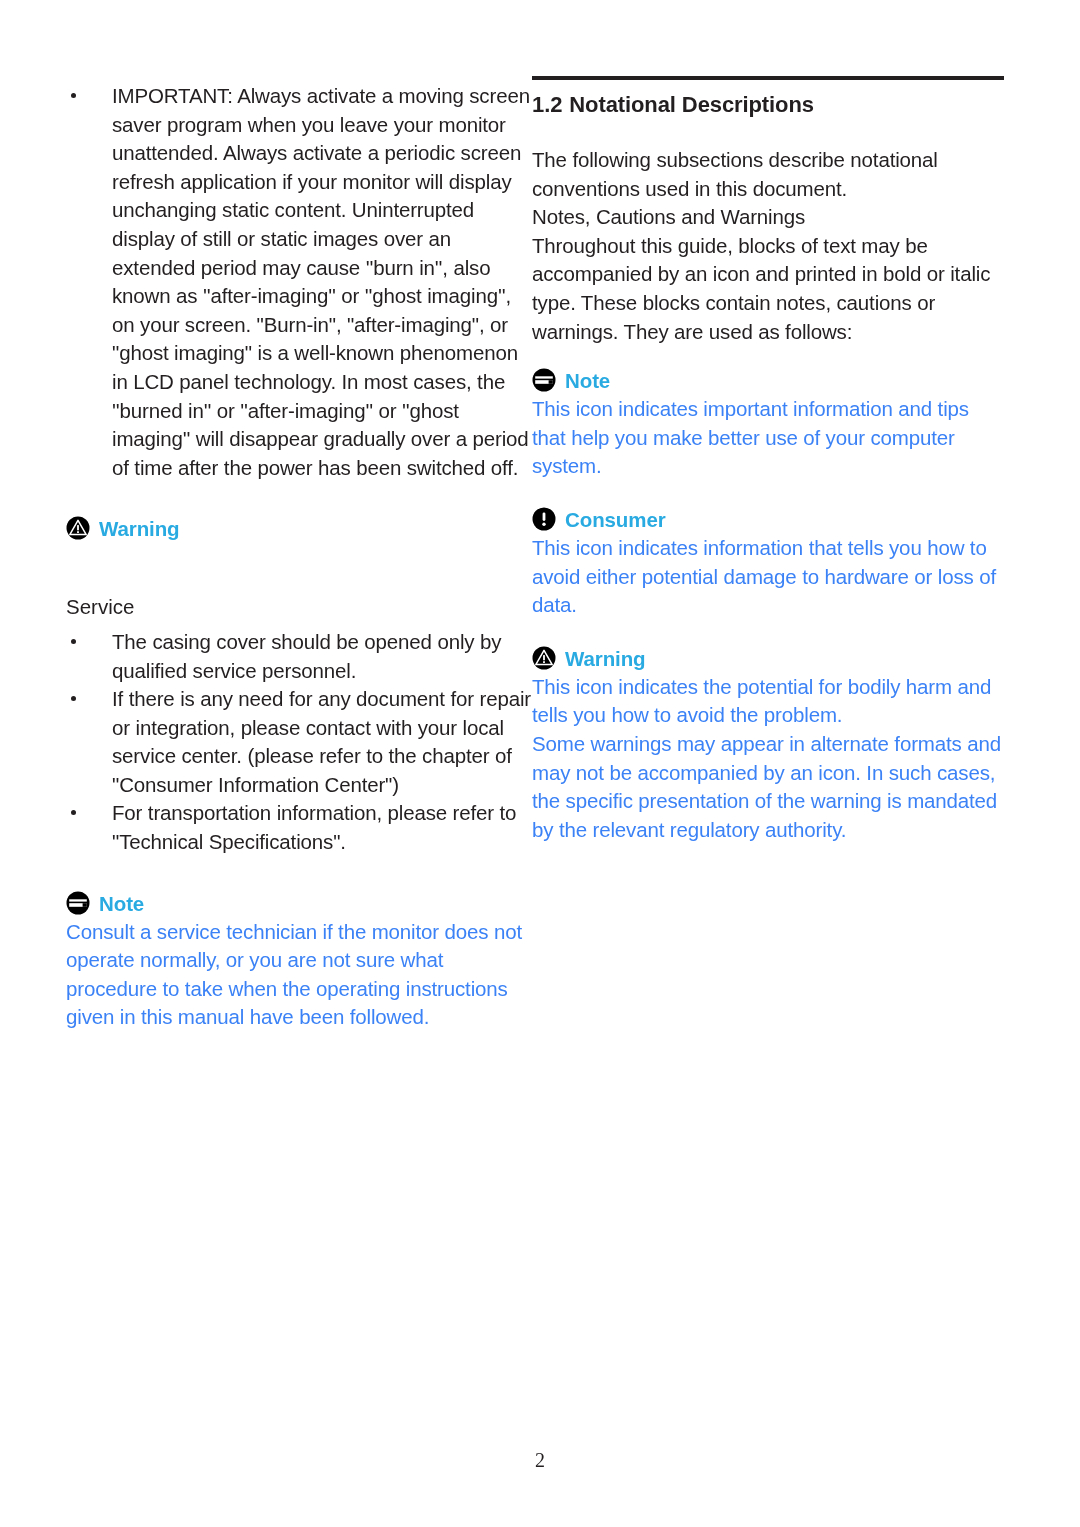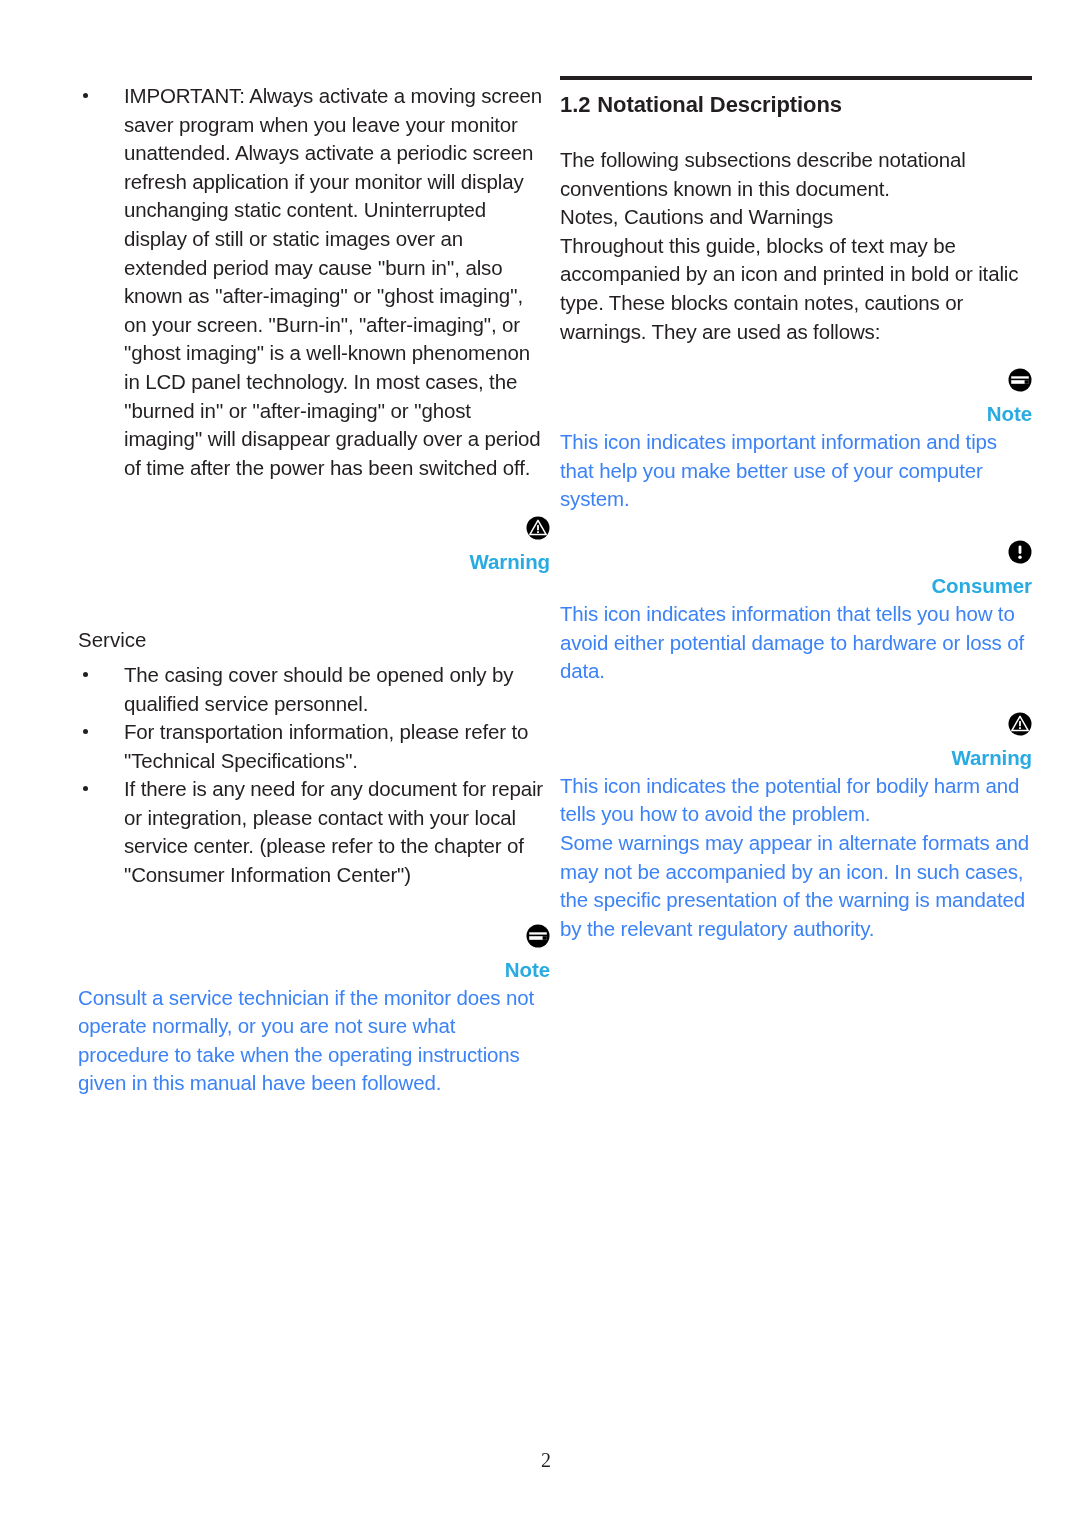--- a/index.html
+++ b/index.html
@@ -11,29 +11,28 @@
     width: 1080px;
     height: 1527px;
     position: relative;
     font-family: "Liberation Sans", sans-serif;
     color: #231f20;
     overflow: hidden;
   }
   .page {
     position: absolute;
     inset: 0;
-    margin-left: 12px;
   }
   .col {
     position: absolute;
     top: 0;
     width: 472px;
   }
   .col-left  { left: 66px; }
-  .col-right { left: 548px; }
+  .col-right { left: 532px; }
 
   
   .body-text {
     font-size: 20.5px;
     line-height: 28.6px;
     letter-spacing: -0.15px;
     color: #231f20;
     margin: 0;
   }
   .blue-text {
@@ -84,24 +83,23 @@
     width: 5px;
     height: 5px;
     border-radius: 50%;
     background: #231f20;
   }
 
   
   .callout { margin: 0; }
   .callout-head {
     display: flex;
-    align-items: flex-end;
+    align-items: flex-start;
     gap: 9px;
     margin: 0 0 1px 0;
-    flex-direction: column;
   }
   .callout-title {
     font-size: 20.5px;
     line-height: 26px;
     font-weight: bold;
     color: #29abe2;
     letter-spacing: -0.1px;
   }
   .icon {
     width: 24px;
@@ -163,25 +161,25 @@
     <div>
       <p class="section-head">Service</p>
       <div class="sp-6"></div>
       <ul class="bullets">
         <li>
           <span class="dot"></span>
           <span class="body-text">The casing cover should be opened only by qualified service personnel.</span>
         </li>
         <li>
           <span class="dot"></span>
-          <span class="body-text">For transportation information, please refer to "Technical Specifications".</span>
+          <span class="body-text">If there is any need for any document for repair or integration, please contact with your local service center. (please refer to the chapter of "Consumer Information Center")</span>
         </li>
         <li>
           <span class="dot"></span>
-          <span class="body-text">If there is any need for any document for repair or integration, please contact with your local service center. (please refer to the chapter of "Consumer Information Center")</span>
+          <span class="body-text">For transportation information, please refer to "Technical Specifications".</span>
         </li>
       </ul>
     </div>
 
     <div class="sp-34"></div>
 
     <div class="callout">
       <div class="callout-head">
         <svg class="icon" viewBox="0 0 24 24">
           <circle cx="12" cy="12" r="11.5" fill="#000000"></circle>
@@ -201,21 +199,21 @@
     <div class="rule"></div>
 
     <div class="sp-10"></div>
 
     <p class="chapter-head">
       <span class="num">1.2</span><span>Notational Descriptions</span>
     </p>
 
     <div class="sp-26"></div>
 
-    <p class="body-text">The following subsections describe notational conventions known in this document.</p>
+    <p class="body-text">The following subsections describe notational conventions used in this document.</p>
 
     <p class="body-text">Notes, Cautions and Warnings</p>
 
     <p class="body-text">Throughout this guide, blocks of text may be accompanied by an icon and printed in bold or italic type. These blocks contain notes, cautions or warnings. They are used as follows:</p>
 
     <div class="sp-22"></div>
 
     <div class="callout">
       <div class="callout-head">
         <svg class="icon" viewBox="0 0 24 24">

